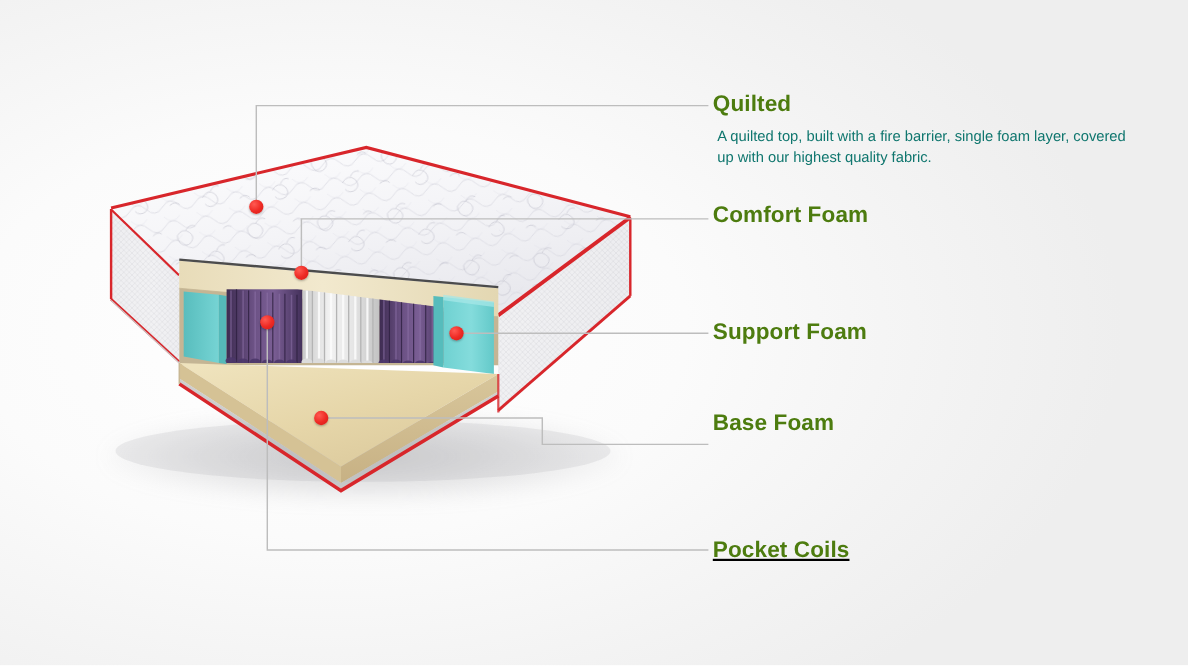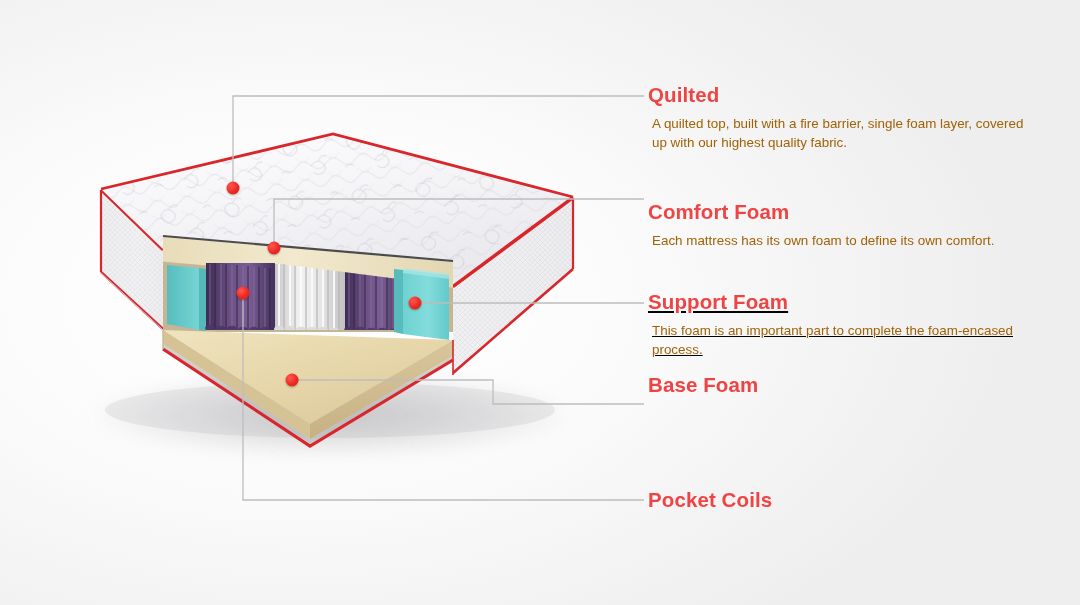--- a/index.html
+++ b/index.html
@@ -72,29 +72,29 @@
     position: absolute;
     left: 648px;
     top: 0;
     width: 400px;
   }
   .legend-item {
     position: absolute;
     width: 396px;
   }
   .legend-title {
-    color: #ef4444;
+    color: #4d7c0f;
     font-size: 20.5px;
     font-weight: bold;
     letter-spacing: 0.1px;
     margin: 0 0 7px 0;
     line-height: 1.1;
   }
   .legend-body {
-    color: #a16207;
+    color: #0f766e;
     font-size: 13.4px;
     line-height: 1.45;
     margin: 0;
     padding-left: 4px;
     max-width: 372px;
   }
 </style>
 </head>
 <body>
 
@@ -351,33 +351,31 @@
   <div class="dot" style="left:415px; top:303px;"></div>
   <div class="dot" style="left:292px; top:380px;"></div>
 
   <div class="legend">
 
     <div class="legend-item" style="top:84px;">
       <h3 class="legend-title">Quilted</h3>
       <p class="legend-body">A quilted top, built with a fire barrier, single foam layer, covered up with our highest quality fabric.</p>
     </div>
 
-    <div class="legend-item" style="top:201px;">
+    <div class="legend-item" style="top:185px;">
       <h3 class="legend-title">Comfort Foam</h3>
-      <p class="legend-body">Each mattress has its own foam to define its own comfort.</p>
-    </div>
-
-    <div class="legend-item" style="top:291px;text-decoration:underline;">
+    </div>
+
+    <div class="legend-item" style="top:291px;">
       <h3 class="legend-title">Support Foam</h3>
-      <p class="legend-body">This foam is an important part to complete the foam-encased process.</p>
     </div>
 
     <div class="legend-item" style="top:374px;">
       <h3 class="legend-title">Base Foam</h3>
     </div>
 
-    <div class="legend-item" style="top:489px;">
+    <div class="legend-item" style="top:489px;text-decoration:underline;">
       <h3 class="legend-title">Pocket Coils</h3>
       <p class="legend-body"></p>
     </div>
 
   </div>
 </div>
 
 </body></html>

